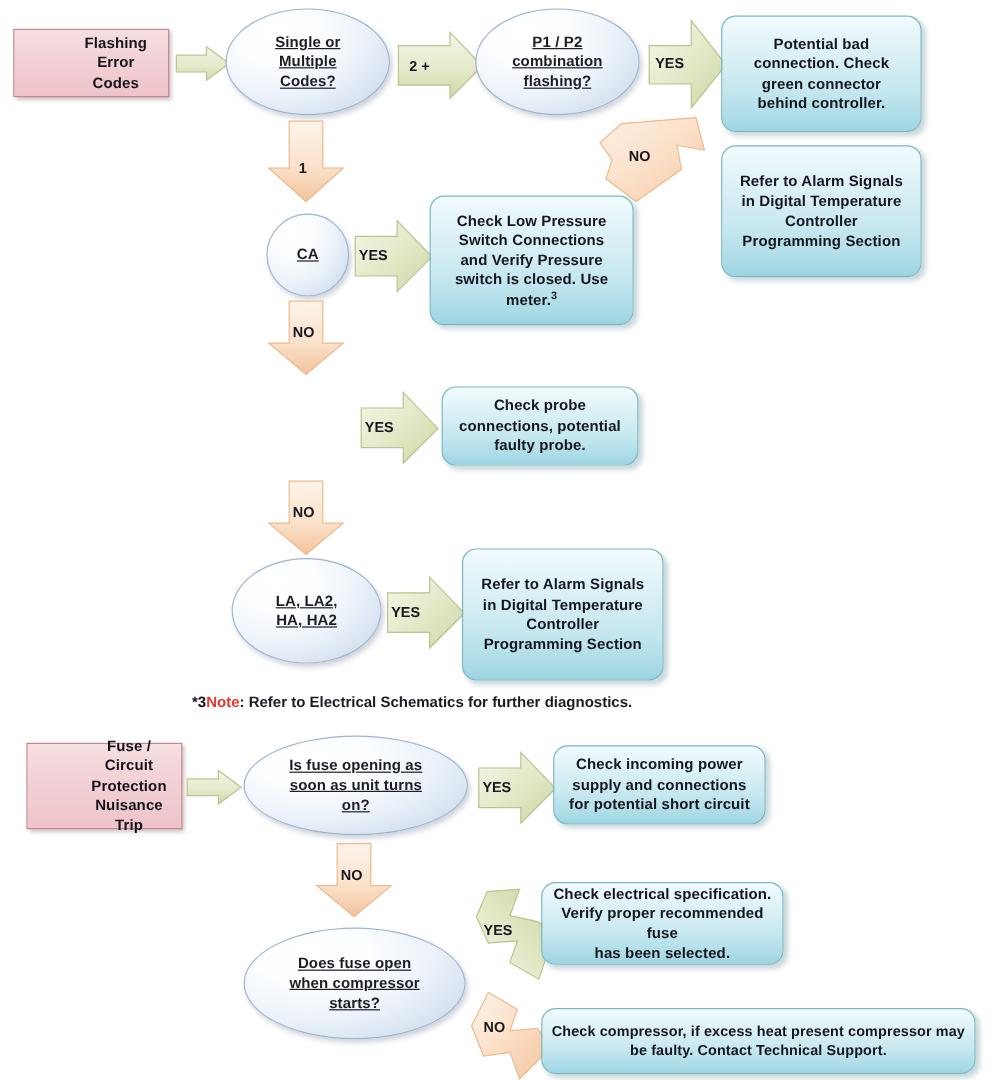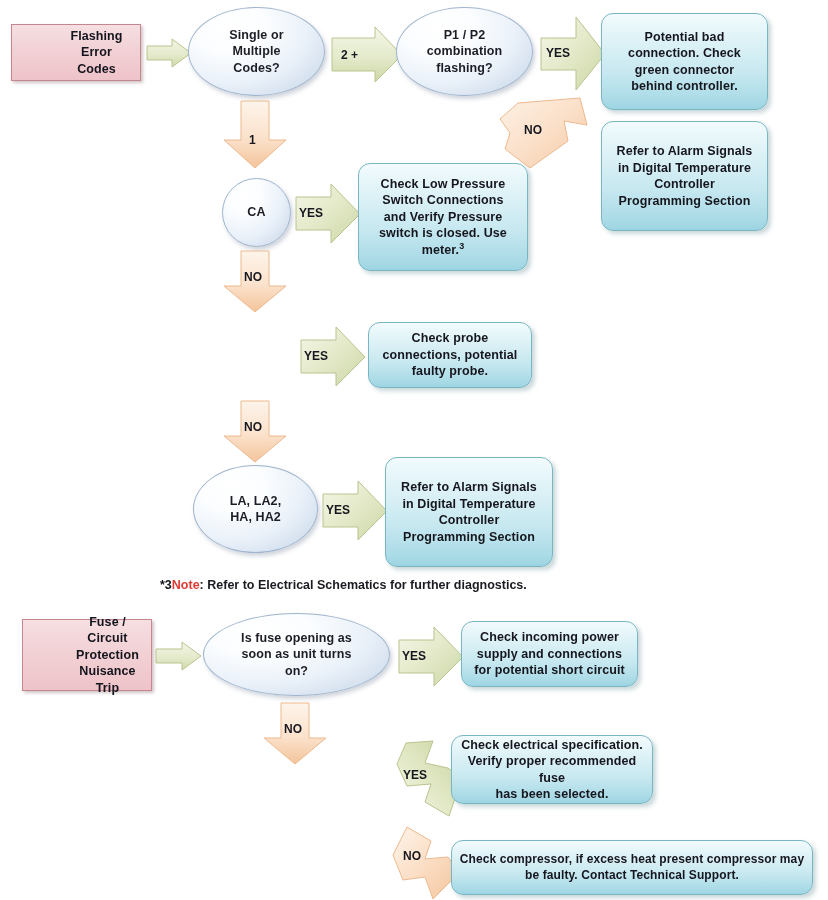--- a/index.html
+++ b/index.html
@@ -47,20 +47,21 @@
 
   
   .ellipse {
     border-radius: 50%;
     border: 1px solid #9fb4cd;
     background:
       radial-gradient(ellipse at 30% 22%, #ffffff 0%, #fbfdff 28%, #eaf1f9 58%, #cfdcec 88%, #c2d2e6 100%);
     box-shadow: 2px 3px 4px rgba(110,125,150,.33);
     font-weight: 600;
     color: #1d1d26;
+    text-decoration: underline;
   }
 
   
   .result-box {
     border: 1px solid #79b6c2;
     border-radius: 12px;
     background: linear-gradient(to bottom, #f2fbfd 0%, #e2f4f8 22%, #c7e8f0 62%, #a8dae6 92%, #9dd4e2 100%);
     box-shadow: 3px 3px 4px rgba(100,140,150,.34);
     color: #16161e;
     font-weight: 600;
@@ -279,20 +280,23 @@
     <div class="txt">Check incoming power<br>supply and connections<br>for potential short circuit</div>
   </div>
 
   <div class="arrow" style="left:262px; top:702px;">
     <svg width="66" height="64" viewBox="0 0 66 64">
       <polygon points="19,1 47,1 47,36 64,36 33,62 2,36 19,36" fill="url(#gNo2)" stroke="#edb98c" stroke-width="1"></polygon>
     </svg>
     <span class="arrow-label" style="left:22px; top:20px;">NO</span>
   </div>
 
+  <div class="node ellipse" style="left:203px; top:773px; width:185px; height:93px;">
+    <div class="txt">Does fuse open<br>when compressor<br>starts?</div>
+  </div>
 
   <div class="arrow" style="left:379px; top:738px;">
     <svg width="90" height="80" viewBox="0 0 90 80">
       <defs>
         <linearGradient id="gYes5" x1="0" y1="1" x2="1" y2="0">
           <stop offset="0%" stop-color="#f4f7e8"></stop>
             <stop offset="50%" stop-color="#e0e7c3"></stop>
             <stop offset="100%" stop-color="#c8d29f"></stop>
         </linearGradient>
       </defs>

